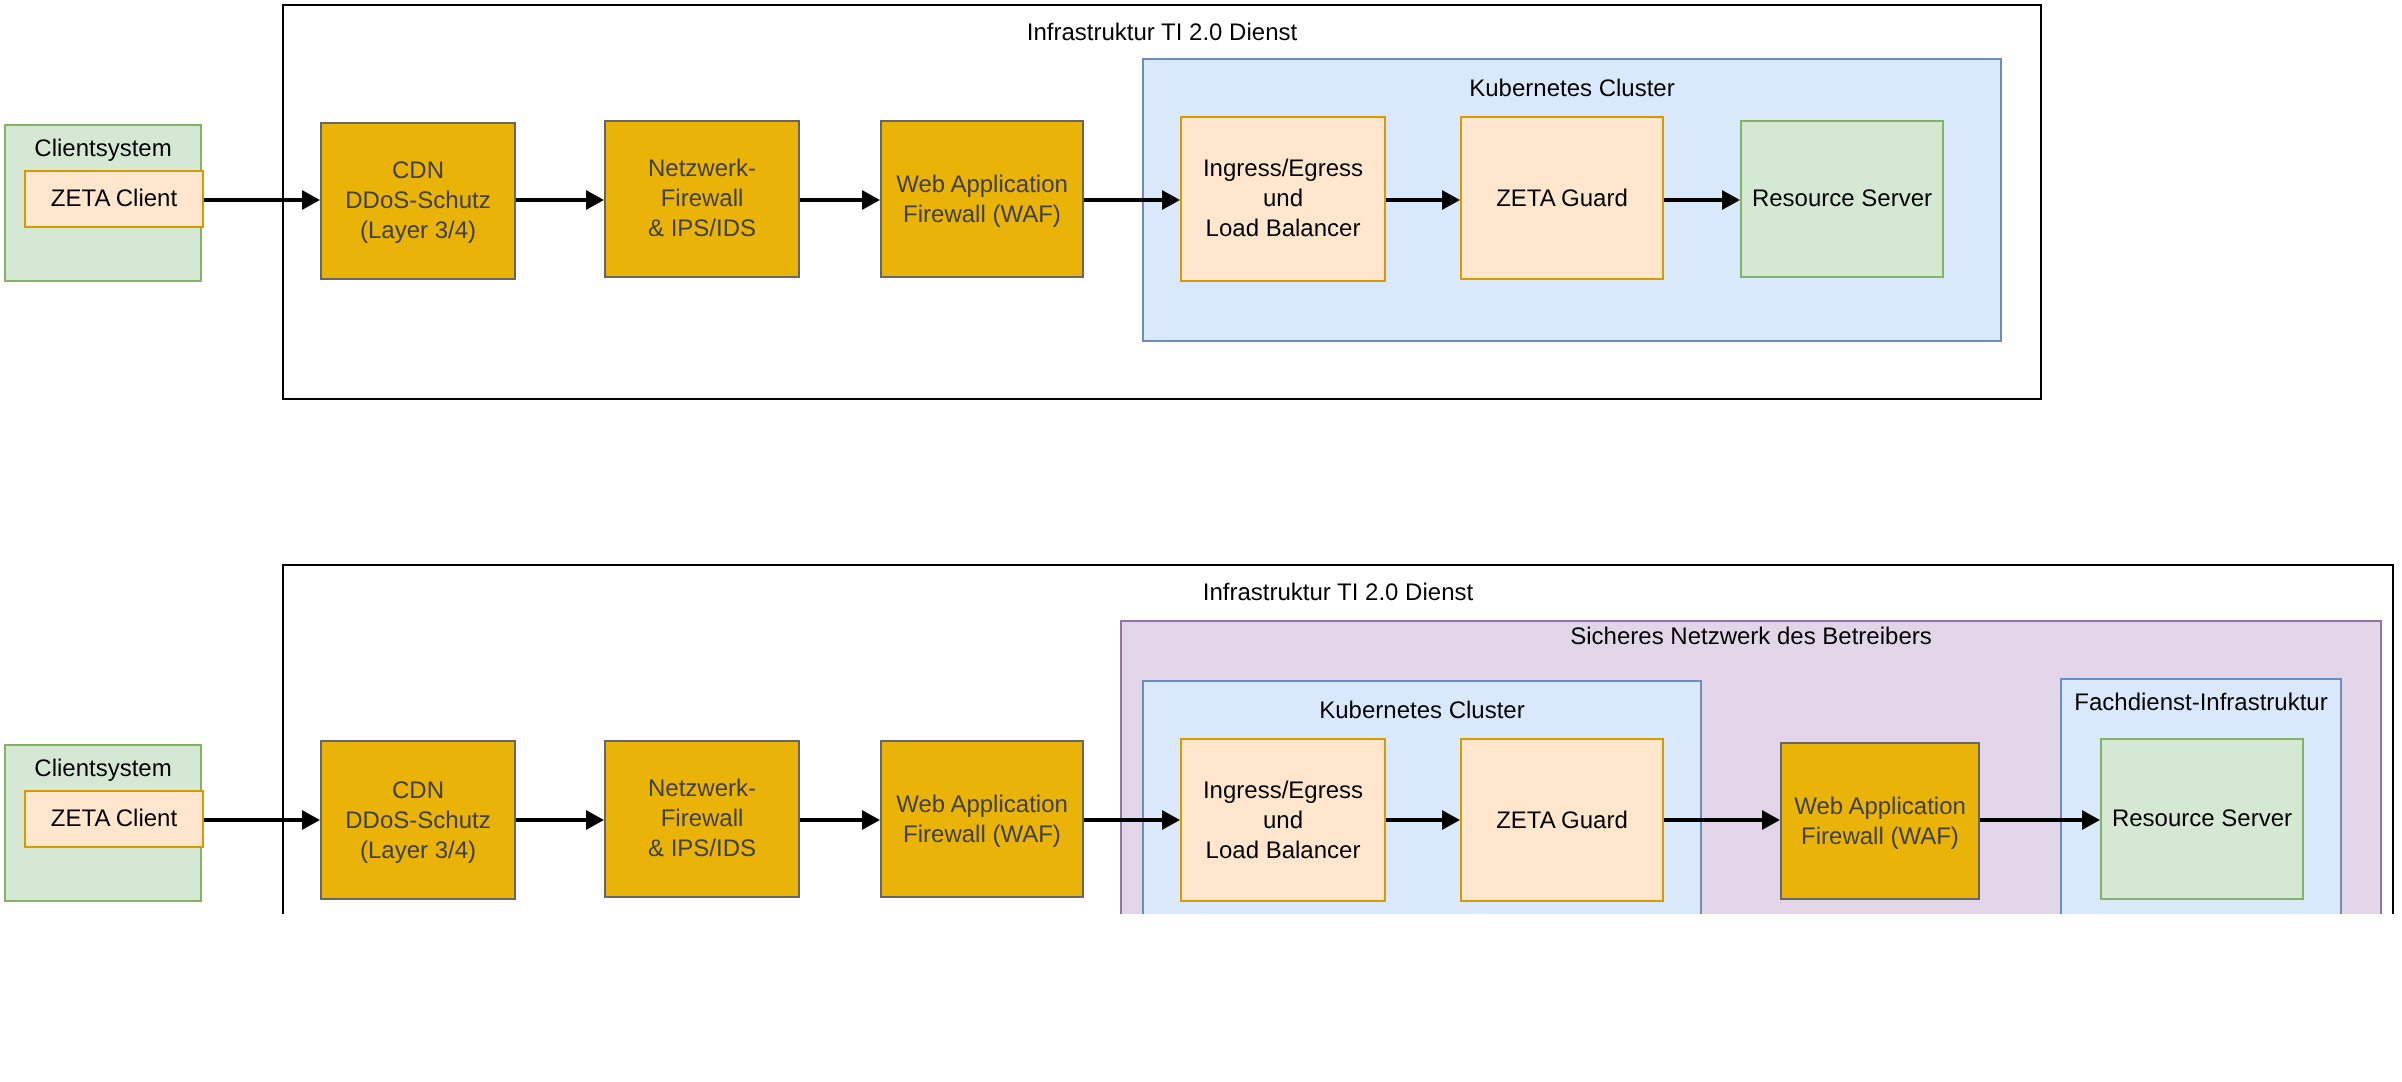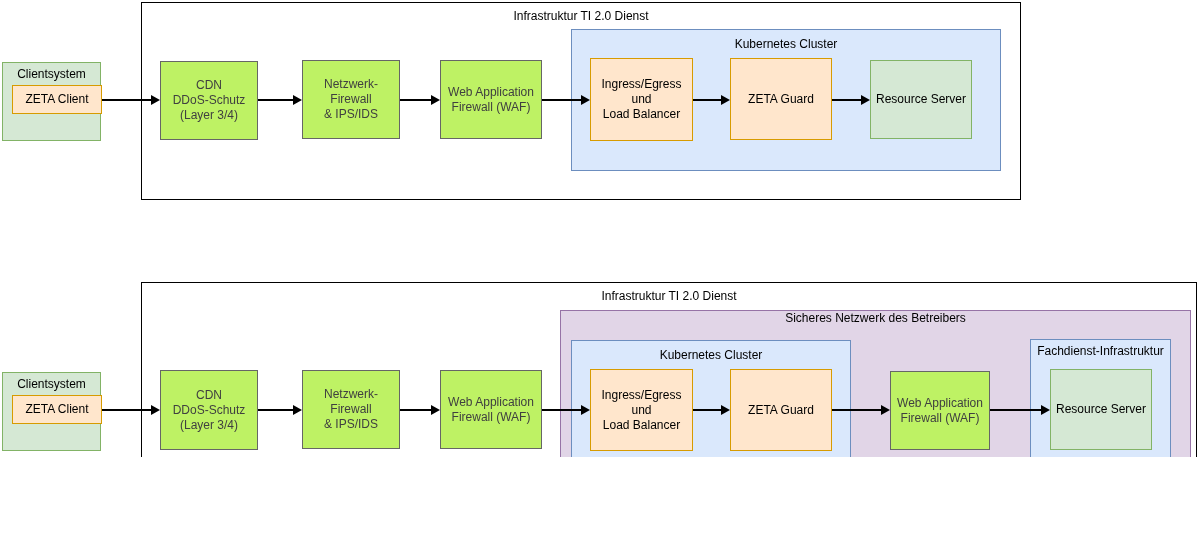--- a/index.html
+++ b/index.html
@@ -10,21 +10,21 @@
   }
   .frame{position:absolute;box-sizing:border-box;background:#ffffff;border:1px solid #000000;}
   .group{position:absolute;box-sizing:border-box;}
   .grouptitle{position:absolute;left:0;right:0;top:6px;text-align:center;white-space:nowrap;}
   .node{
     position:absolute;box-sizing:border-box;display:flex;align-items:center;justify-content:center;
     text-align:center;white-space:pre-line;line-height:1.25;padding:2px;
   }
   .green{background:#d5e8d4;border:1px solid #82b366;}
   .orange{background:#ffe6cc;border:1px solid #d79b00;}
-  .gray{background:#bef264;border:1px solid #666666;color:#404040;}
+  .gray{background:#eab308;border:1px solid #666666;color:#404040;}
   .blue{background:#dae8fc;border:1px solid #6c8ebf;}
   .purple{background:#e1d5e7;border:1px solid #9673a6;}
   .arrow{position:absolute;height:2px;background:#000;}
   .arrow::after{
     content:"";position:absolute;right:-8px;top:-4px;width:0;height:0;
     border-left:9px solid #000;border-top:5px solid transparent;border-bottom:5px solid transparent;
   }
 </style>
 </head>
 <body>

